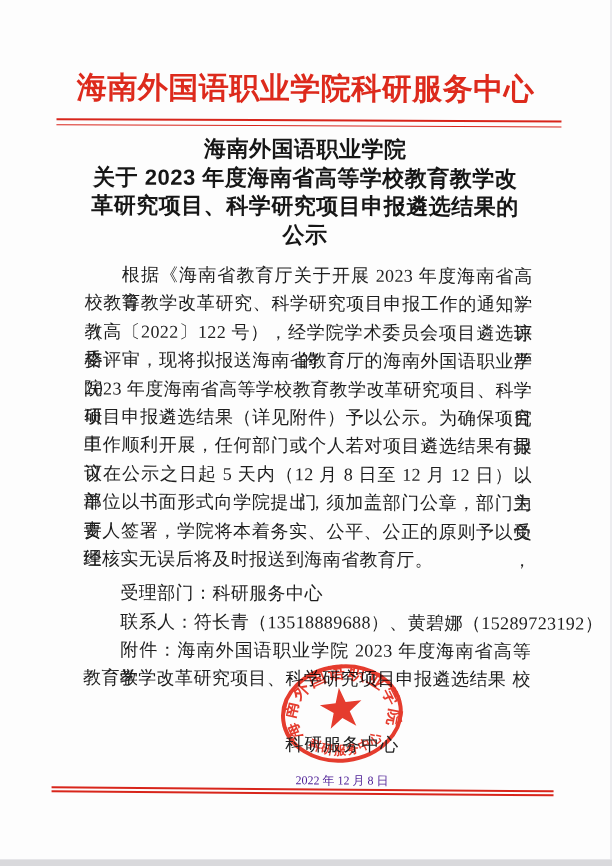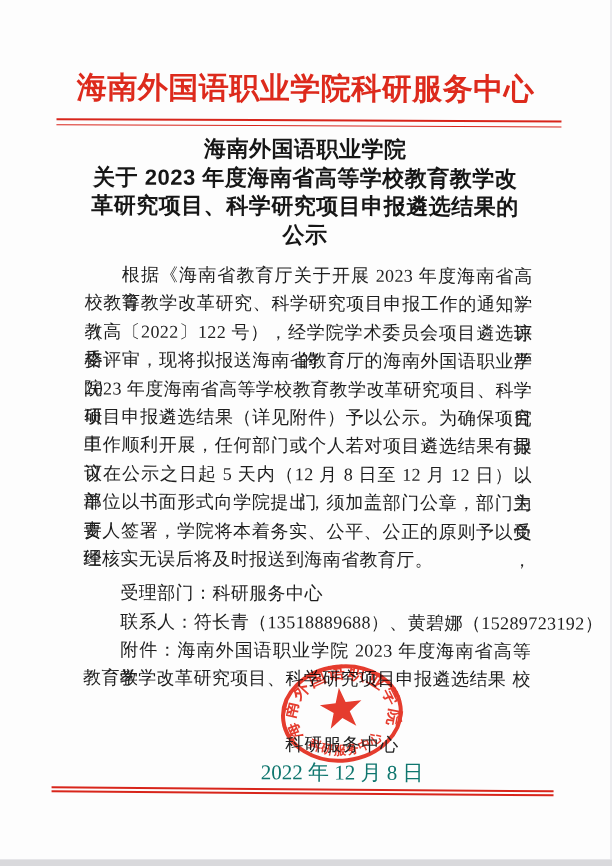--- a/index.html
+++ b/index.html
@@ -66,21 +66,21 @@
   }
   .indent { padding-left:37px; }
   .sig-block {
     position:absolute; top:731px; left:238px; width:215px;
     text-align:center;
   }
   .sig-name {
     font-size:18px; line-height:24px; letter-spacing:1px; color:#222;
   }
   .sig-date {
-    font-size:21px; line-height:26px; margin-top:3px; color:#0f766e;
+    font-size:12px; line-height:26px; margin-top:11px; color:#4c1d95;
   }
   .seal {
     position:absolute; top:641px; left:269px;
     width:152px; height:142px;
     transform:rotate(-7deg);
     mix-blend-mode:multiply;
     opacity:0.92;
   }
   .footer-rule {
     position:absolute; top:787px; left:55px; width:502px;

